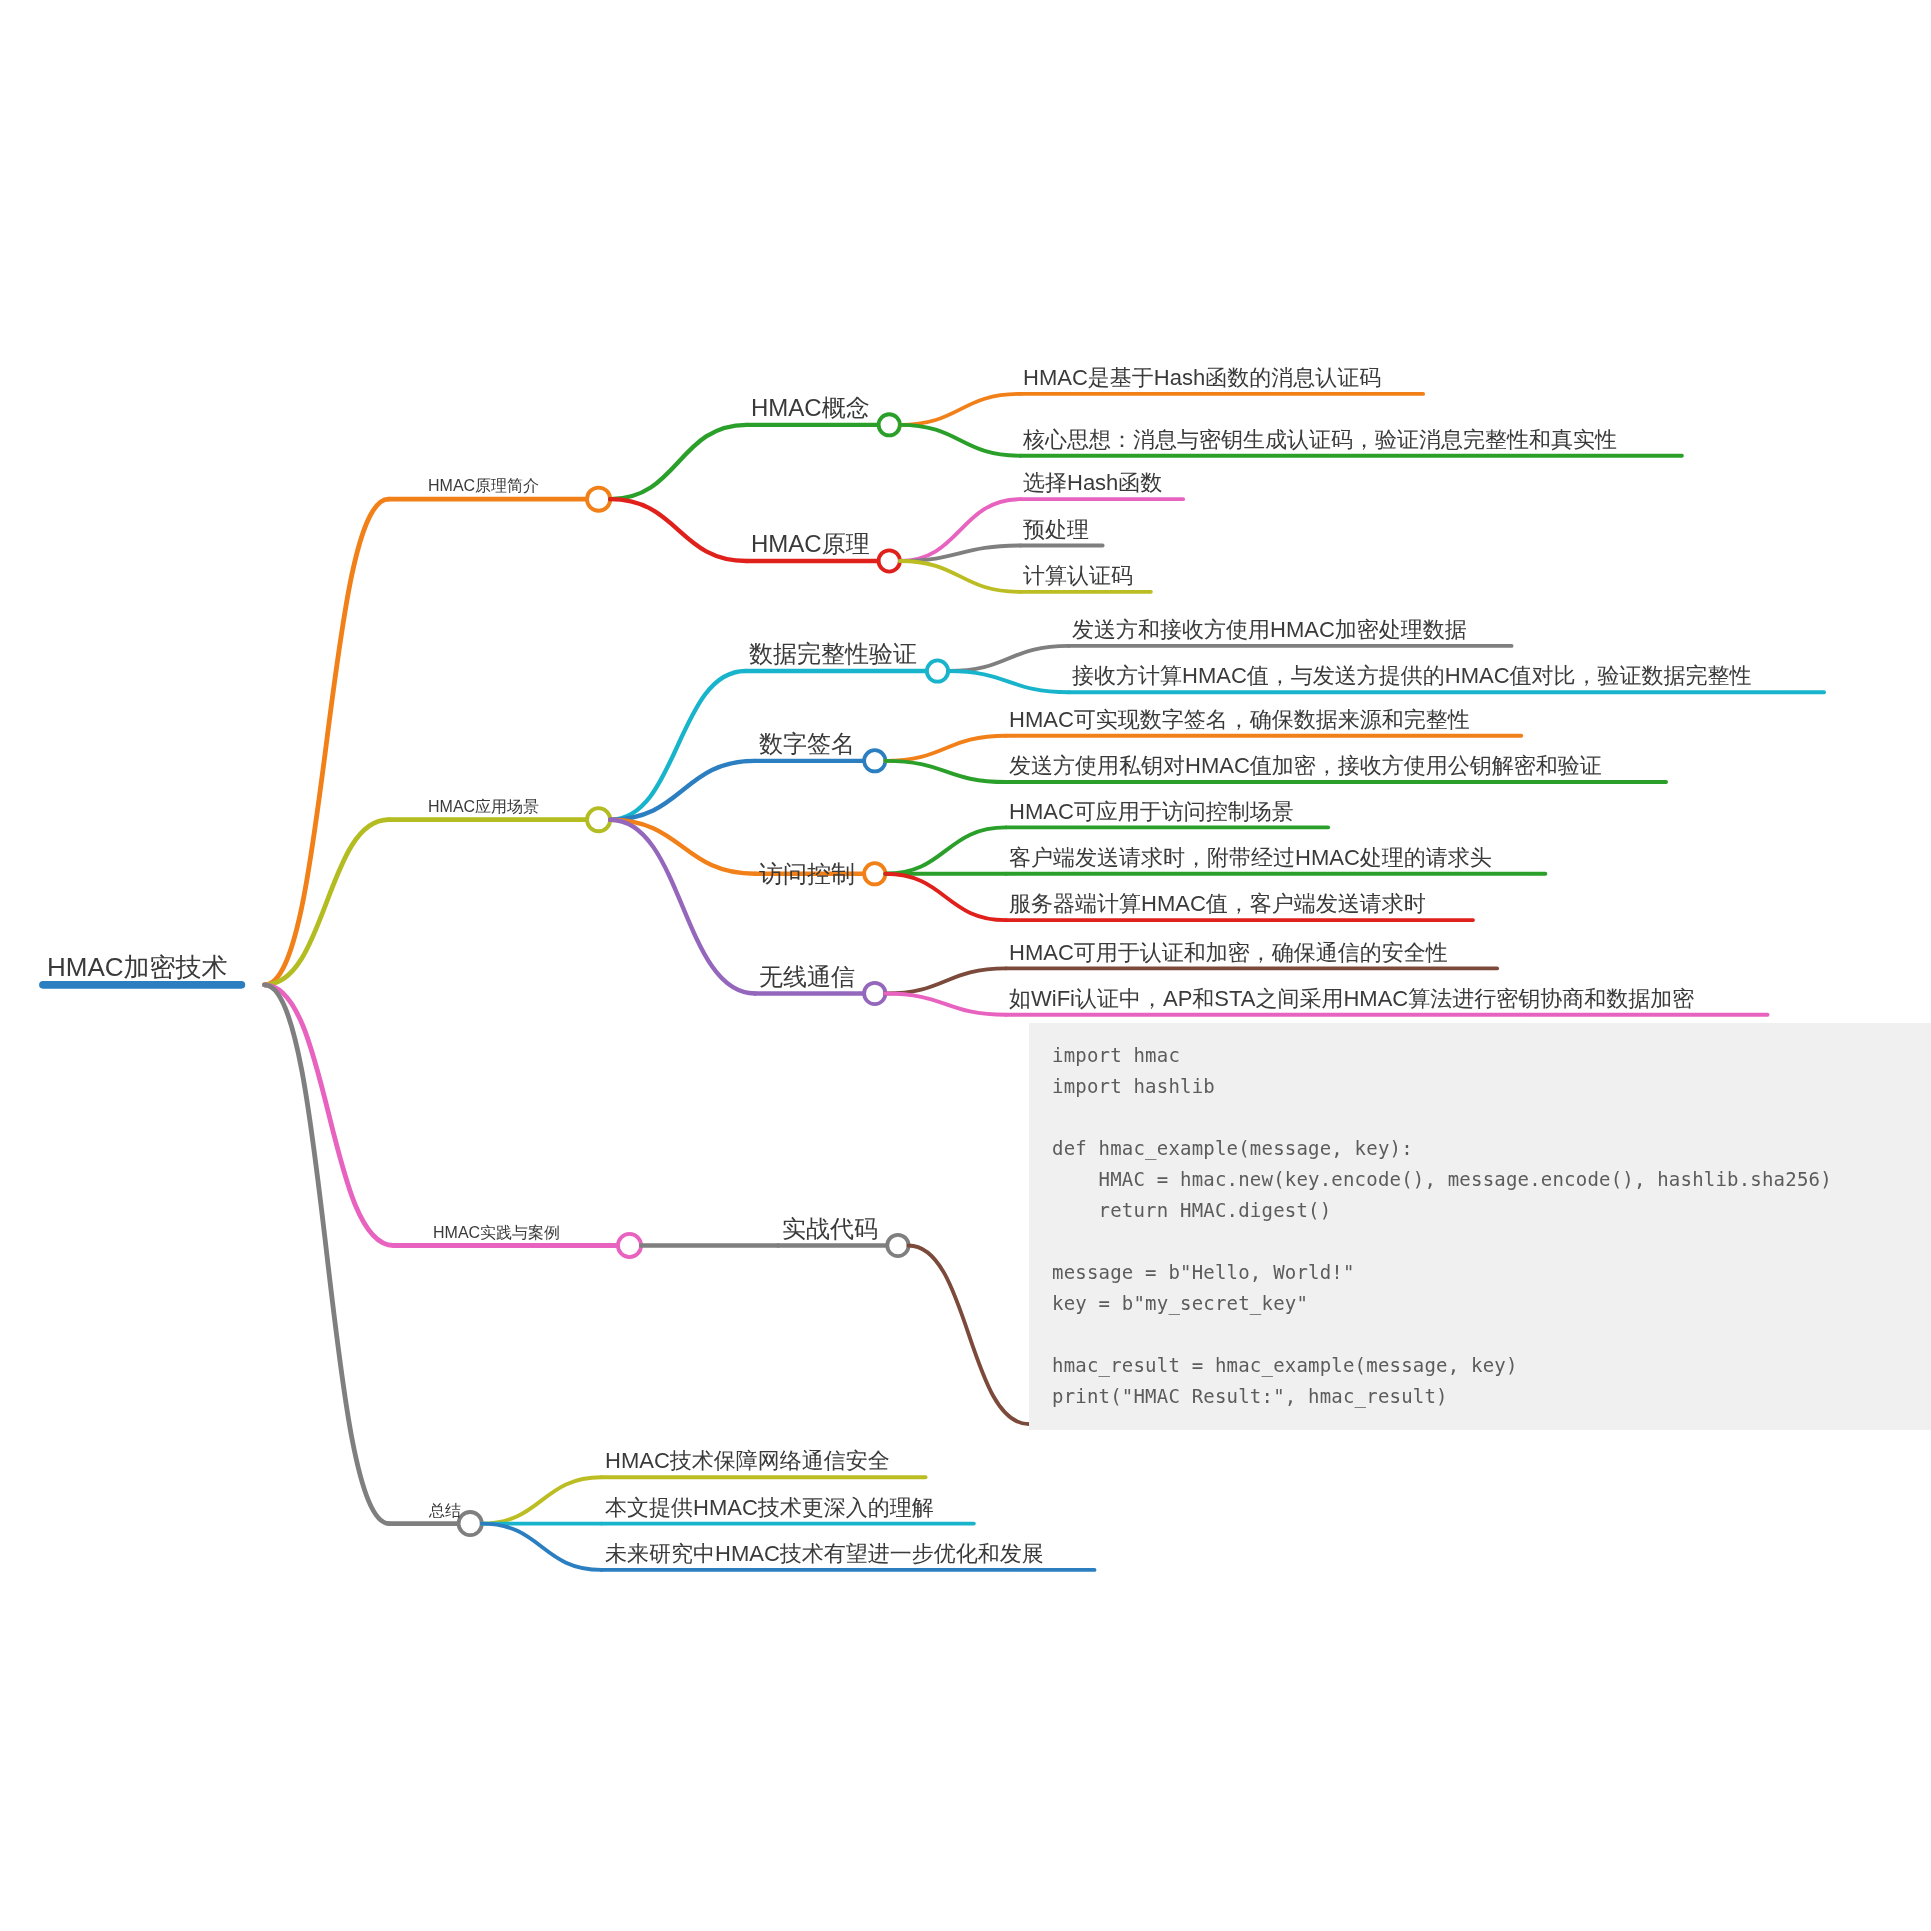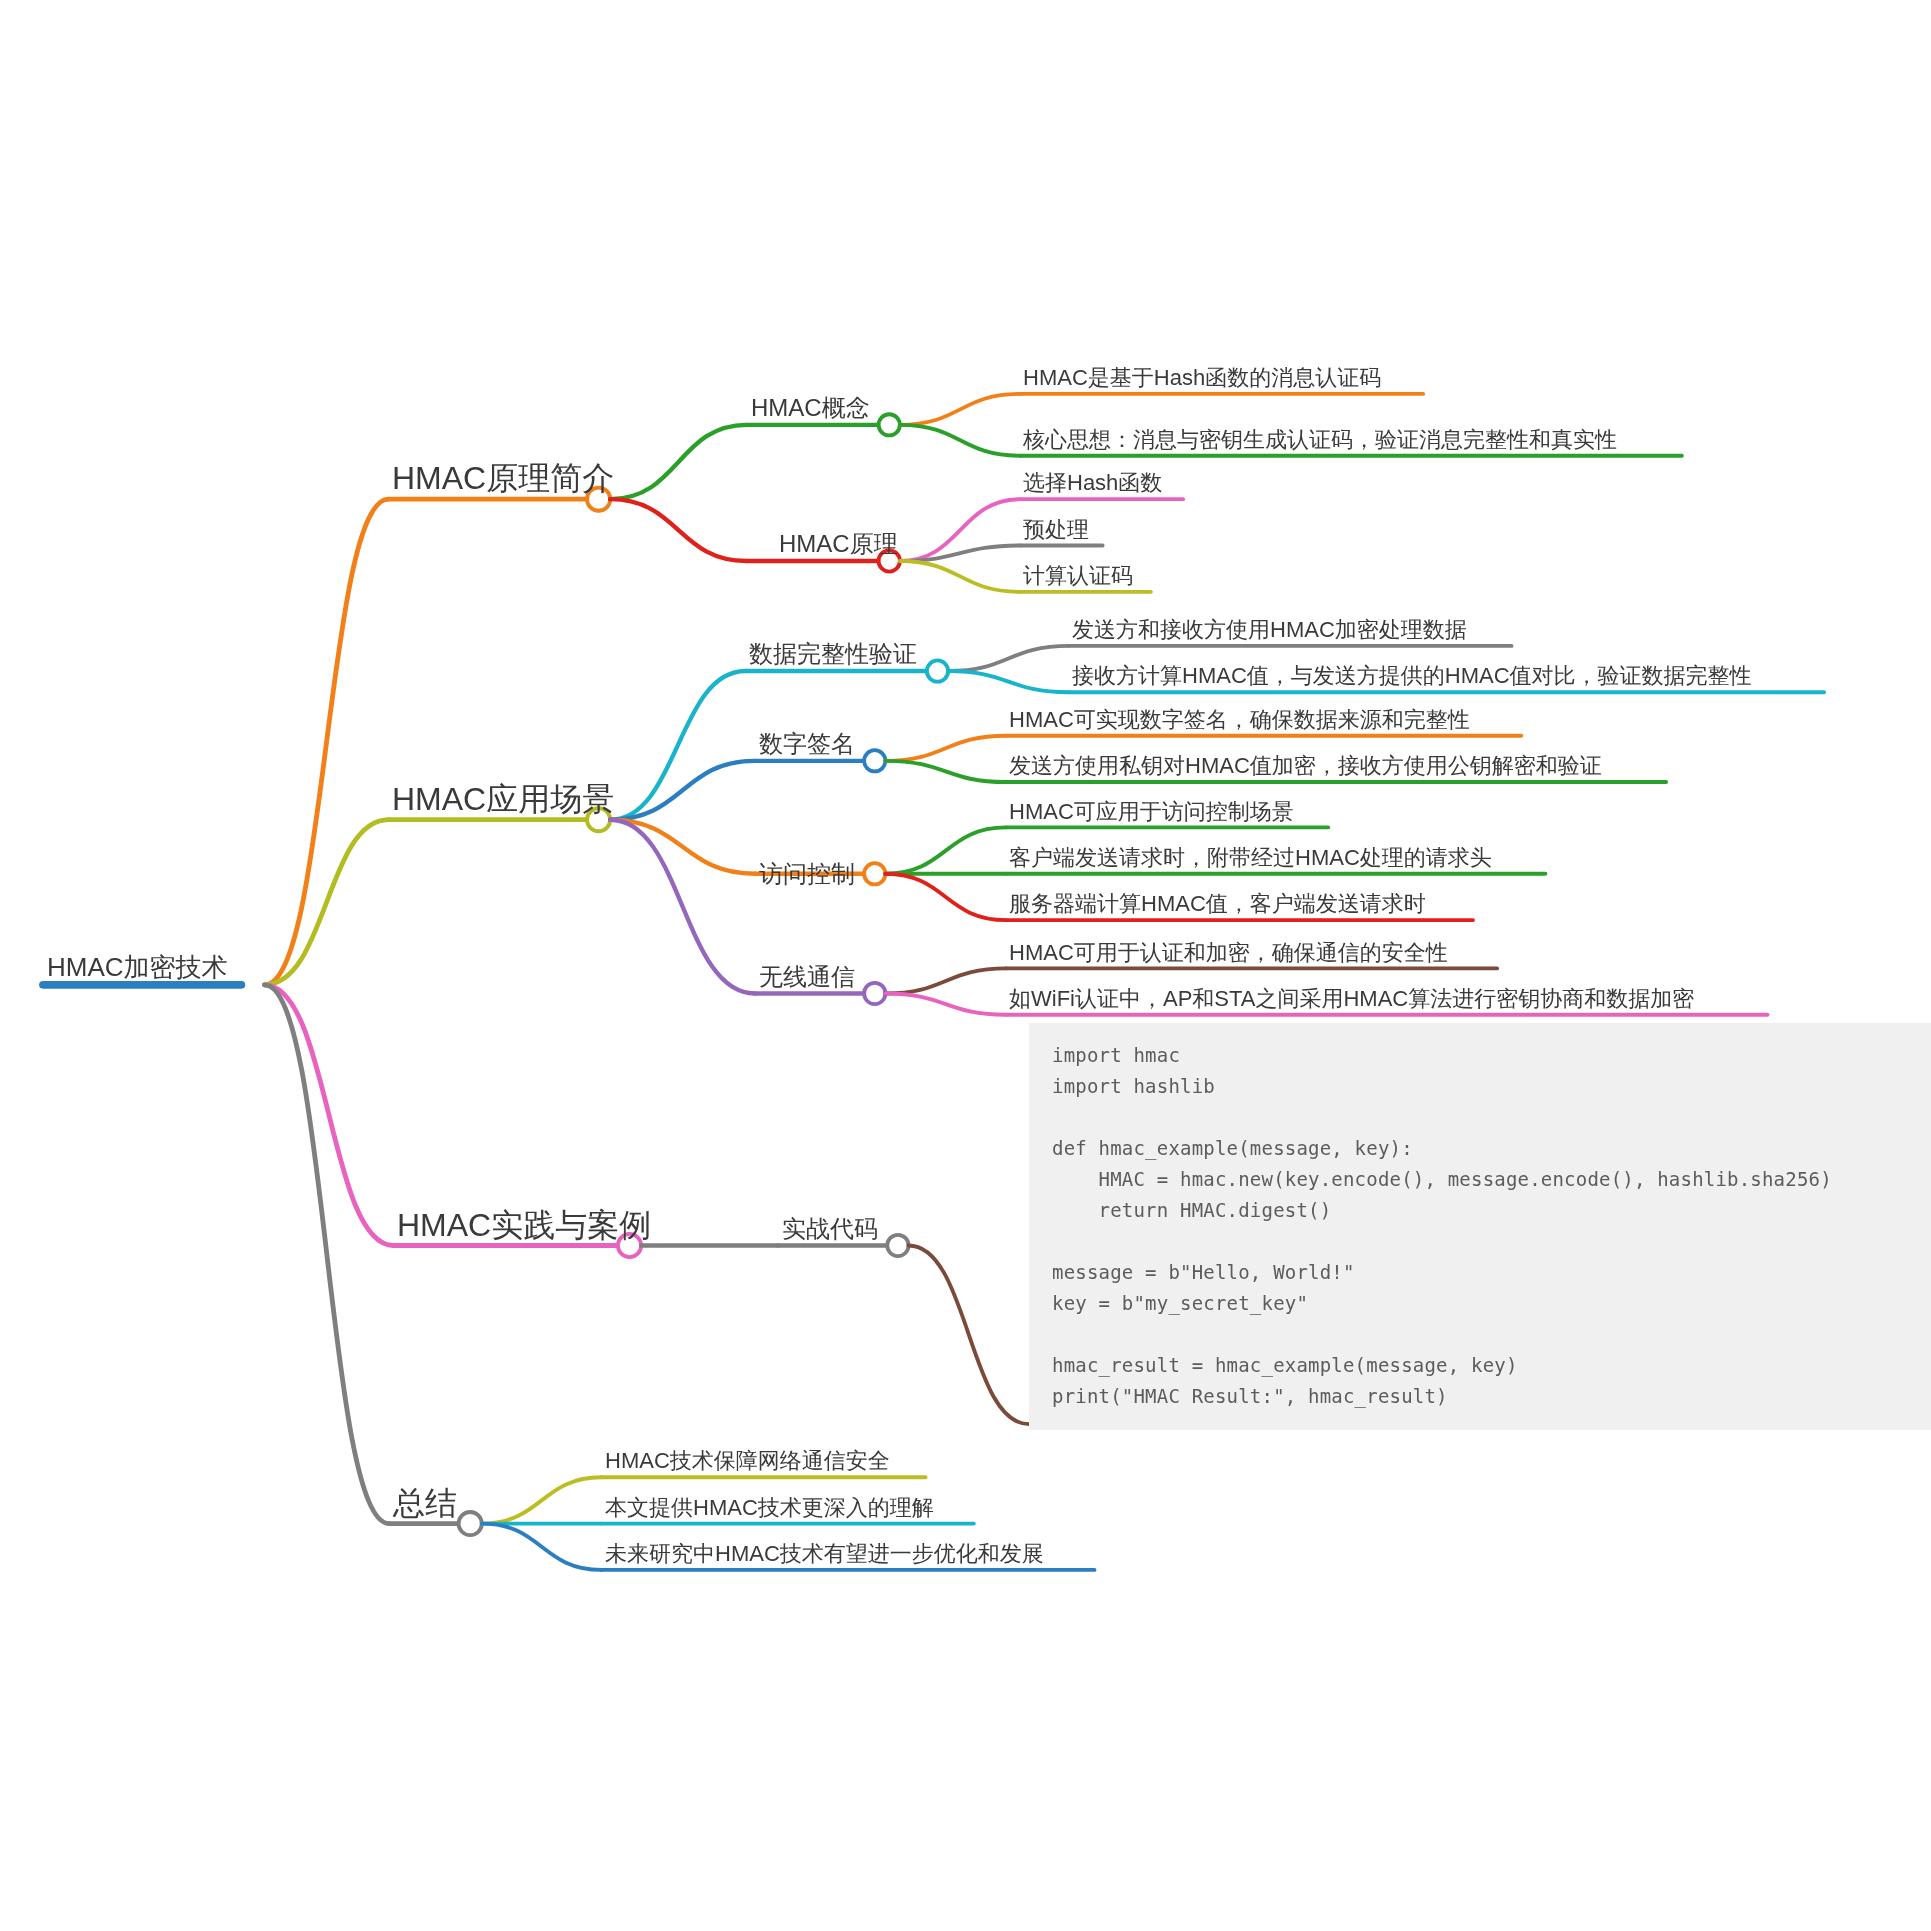--- a/index.html
+++ b/index.html
@@ -7,21 +7,21 @@
   #stage{position:relative;width:1931px;height:1931px;background:#ffffff;}
   svg.links{position:absolute;left:0;top:0;width:1931px;height:1931px;pointer-events:none;}
   .node-label{
     position:absolute;
     font-family:"Liberation Sans","DejaVu Sans",sans-serif;
     color:#3a3a3a;
     white-space:nowrap;
     line-height:1;
     transform:translateY(-100%);
   }
-  .lvl1{font-size:32px;}
+  .lvl1{font-size:16px;margin-left:36px;}
   .lvl2{font-size:24px;}
   .lvl3{font-size:22px;}
   .root{font-size:26px;}
   .code-block{
     position:absolute;
     background:#f0f0f0;
     color:#5c5c5c;
     font-family:"DejaVu Sans Mono","Liberation Mono",monospace;
     font-size:19px;
     line-height:31px;
@@ -106,21 +106,21 @@
       <line x1="623" x2="1008.609375" y1="1578" y2="1578" stroke="#18b4cc" stroke-width="4" stroke-linecap="round"></line>
       <path d="M 499 1578 C 561 1578, 561 1626, 623 1626" fill="none" stroke="#2b7fc1" stroke-width="4" stroke-linecap="round"></path>
       <line x1="623" x2="1133.609375" y1="1626" y2="1626" stroke="#2b7fc1" stroke-width="4" stroke-linecap="round"></line>
     </svg>
   <div id="labels">
       <div class="node-label root" style="left: 47px; top: 980px;">HMAC加密技术</div>
       <div class="node-label lvl1" style="left: 392px; top: 494px;">HMAC原理简介</div>
       <div class="node-label lvl2" style="left: 751px; top: 420px;">HMAC概念</div>
       <div class="node-label lvl3" style="left: 1023px; top: 389px;">HMAC是基于Hash函数的消息认证码</div>
       <div class="node-label lvl3" style="left: 1023px; top: 451px;">核心思想：消息与密钥生成认证码，验证消息完整性和真实性</div>
-      <div class="node-label lvl2" style="left: 751px; top: 556px; margin-left: 28px;">HMAC原理</div>
+      <div class="node-label lvl2" style="left: 751px; top: 556px;">HMAC原理</div>
       <div class="node-label lvl3" style="left: 1023px; top: 494px;">选择Hash函数</div>
       <div class="node-label lvl3" style="left: 1023px; top: 541px;">预处理</div>
       <div class="node-label lvl3" style="left: 1023px; top: 587px;">计算认证码</div>
       <div class="node-label lvl1" style="left: 392px; top: 815px;">HMAC应用场景</div>
       <div class="node-label lvl2" style="left: 749px; top: 666px;">数据完整性验证</div>
       <div class="node-label lvl3" style="left: 1072px; top: 641px;">发送方和接收方使用HMAC加密处理数据</div>
       <div class="node-label lvl3" style="left: 1072px; top: 687px;">接收方计算HMAC值，与发送方提供的HMAC值对比，验证数据完整性</div>
       <div class="node-label lvl2" style="left: 759px; top: 756px;">数字签名</div>
       <div class="node-label lvl3" style="left: 1009px; top: 731px;">HMAC可实现数字签名，确保数据来源和完整性</div>
       <div class="node-label lvl3" style="left: 1009px; top: 777px;">发送方使用私钥对HMAC值加密，接收方使用公钥解密和验证</div>

